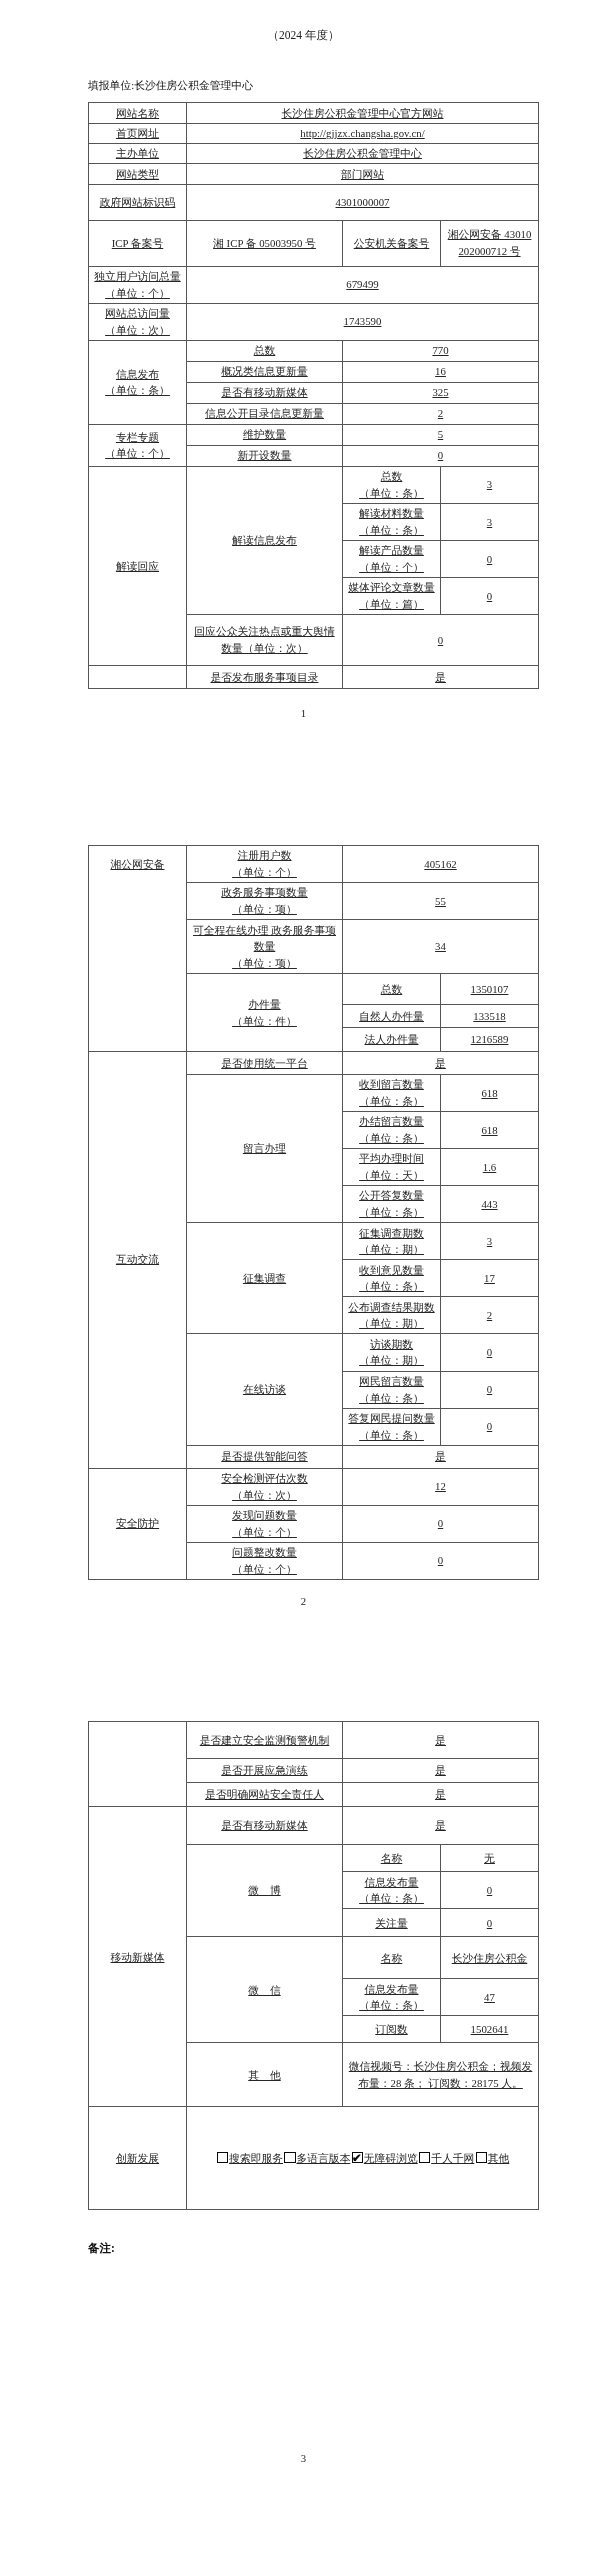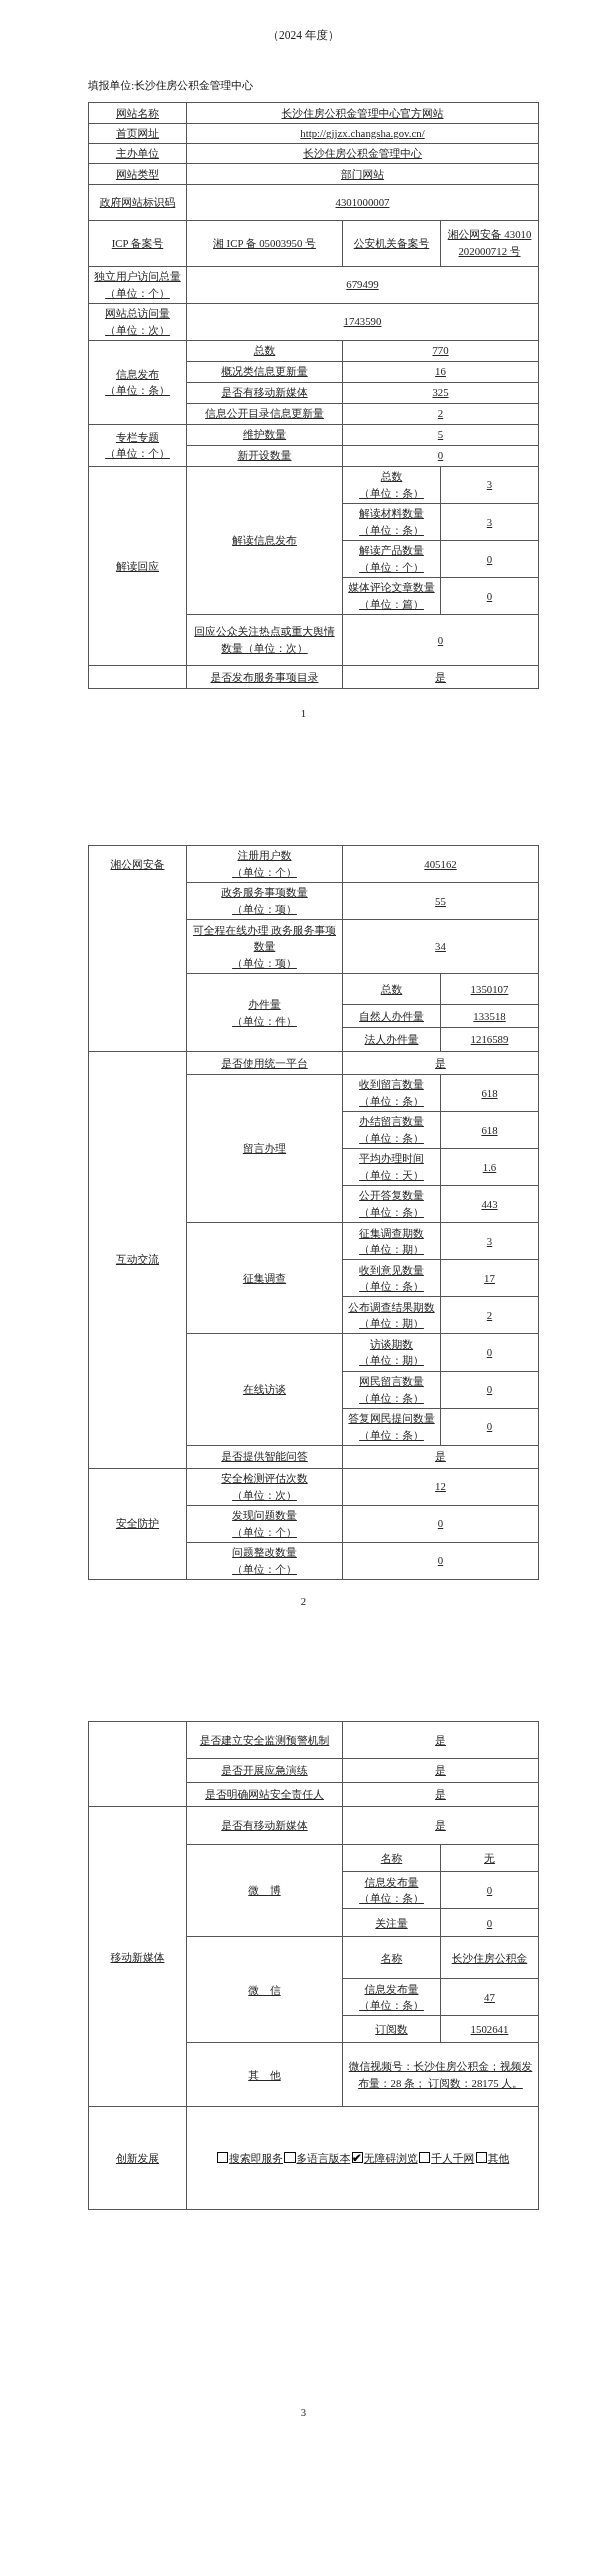--- a/index.html
+++ b/index.html
@@ -317,17 +317,18 @@
     </tr>
     <tr style="height:103px">
       <td>创新发展</td>
       <td colspan="3">
         <span class="opt"><span class="cb"></span><span>搜索即服务</span></span><span class="opt"><span class="cb"></span><span>多语言版本</span></span><span class="opt"><span class="cb checked"></span><span>无障碍浏览</span></span><span class="opt"><span class="cb"></span><span>千人千网</span></span><span class="opt"><span class="cb"></span><span>其他</span></span>
       </td>
     </tr>
     </tbody>
   </table>
 
+  <div class="notes-line">备注:</div>
 
   <div class="page-num pn3">3</div>
 
 </div>
 
 
 </body></html>

